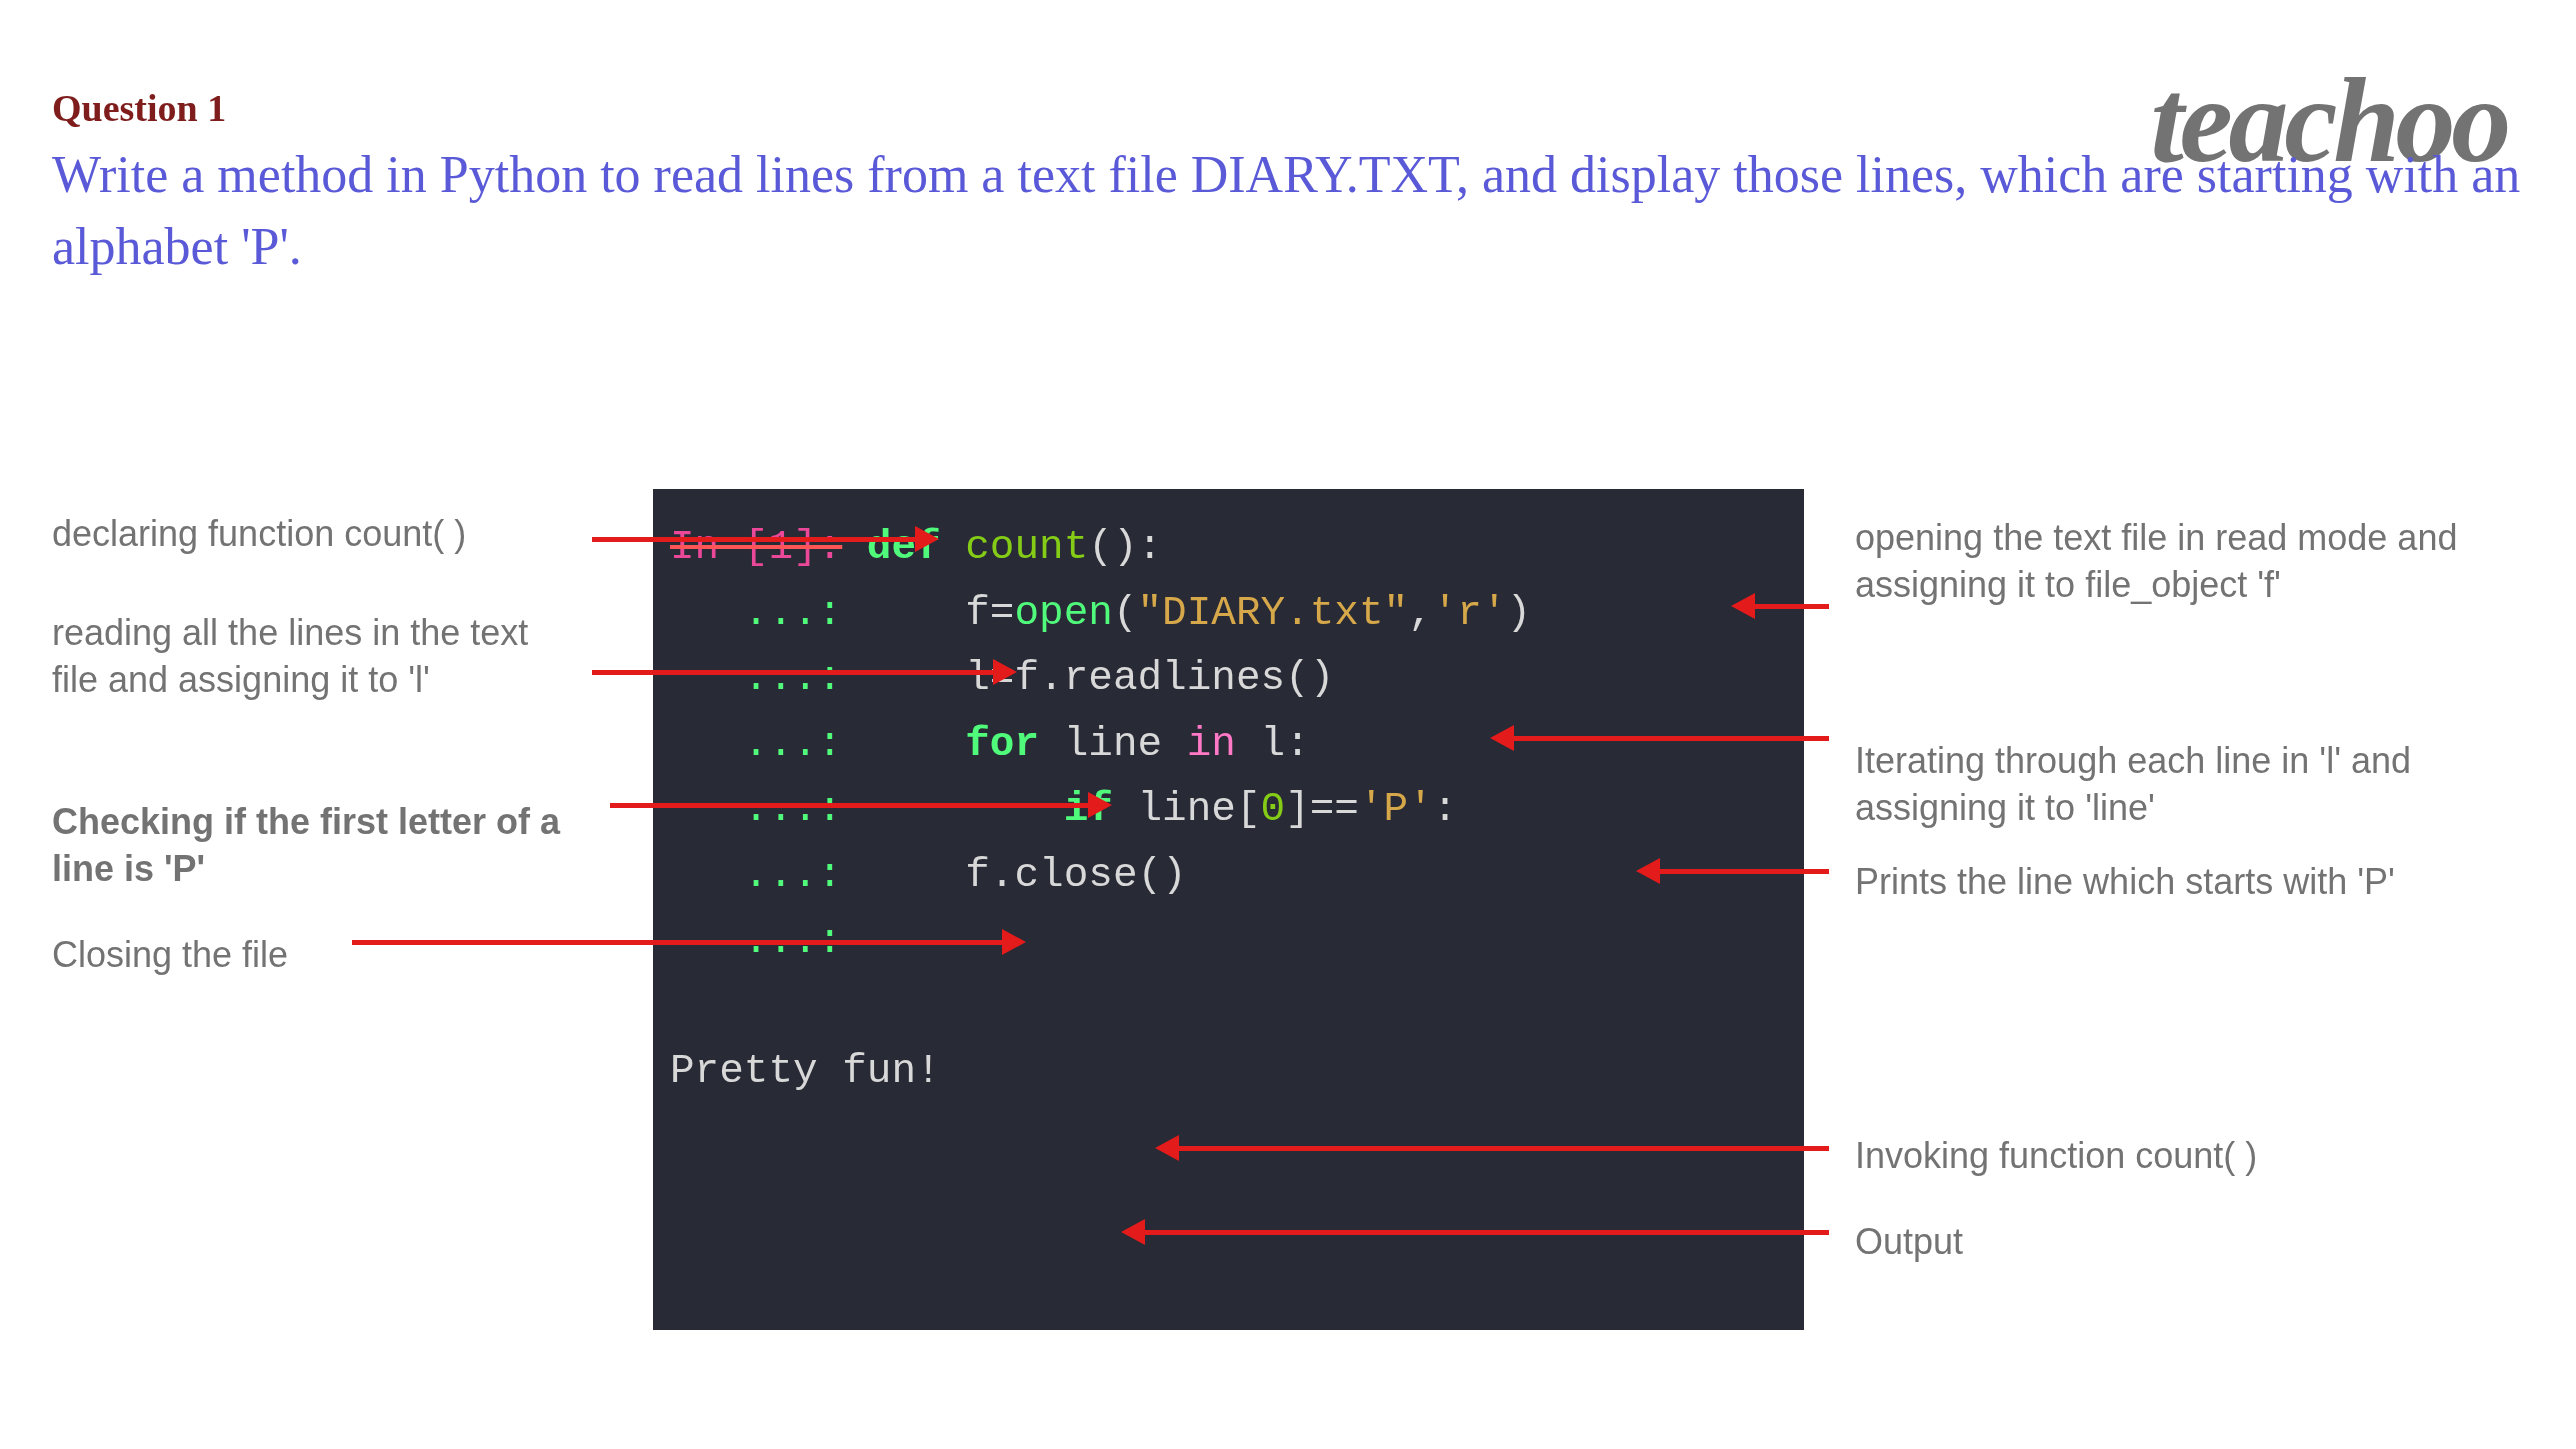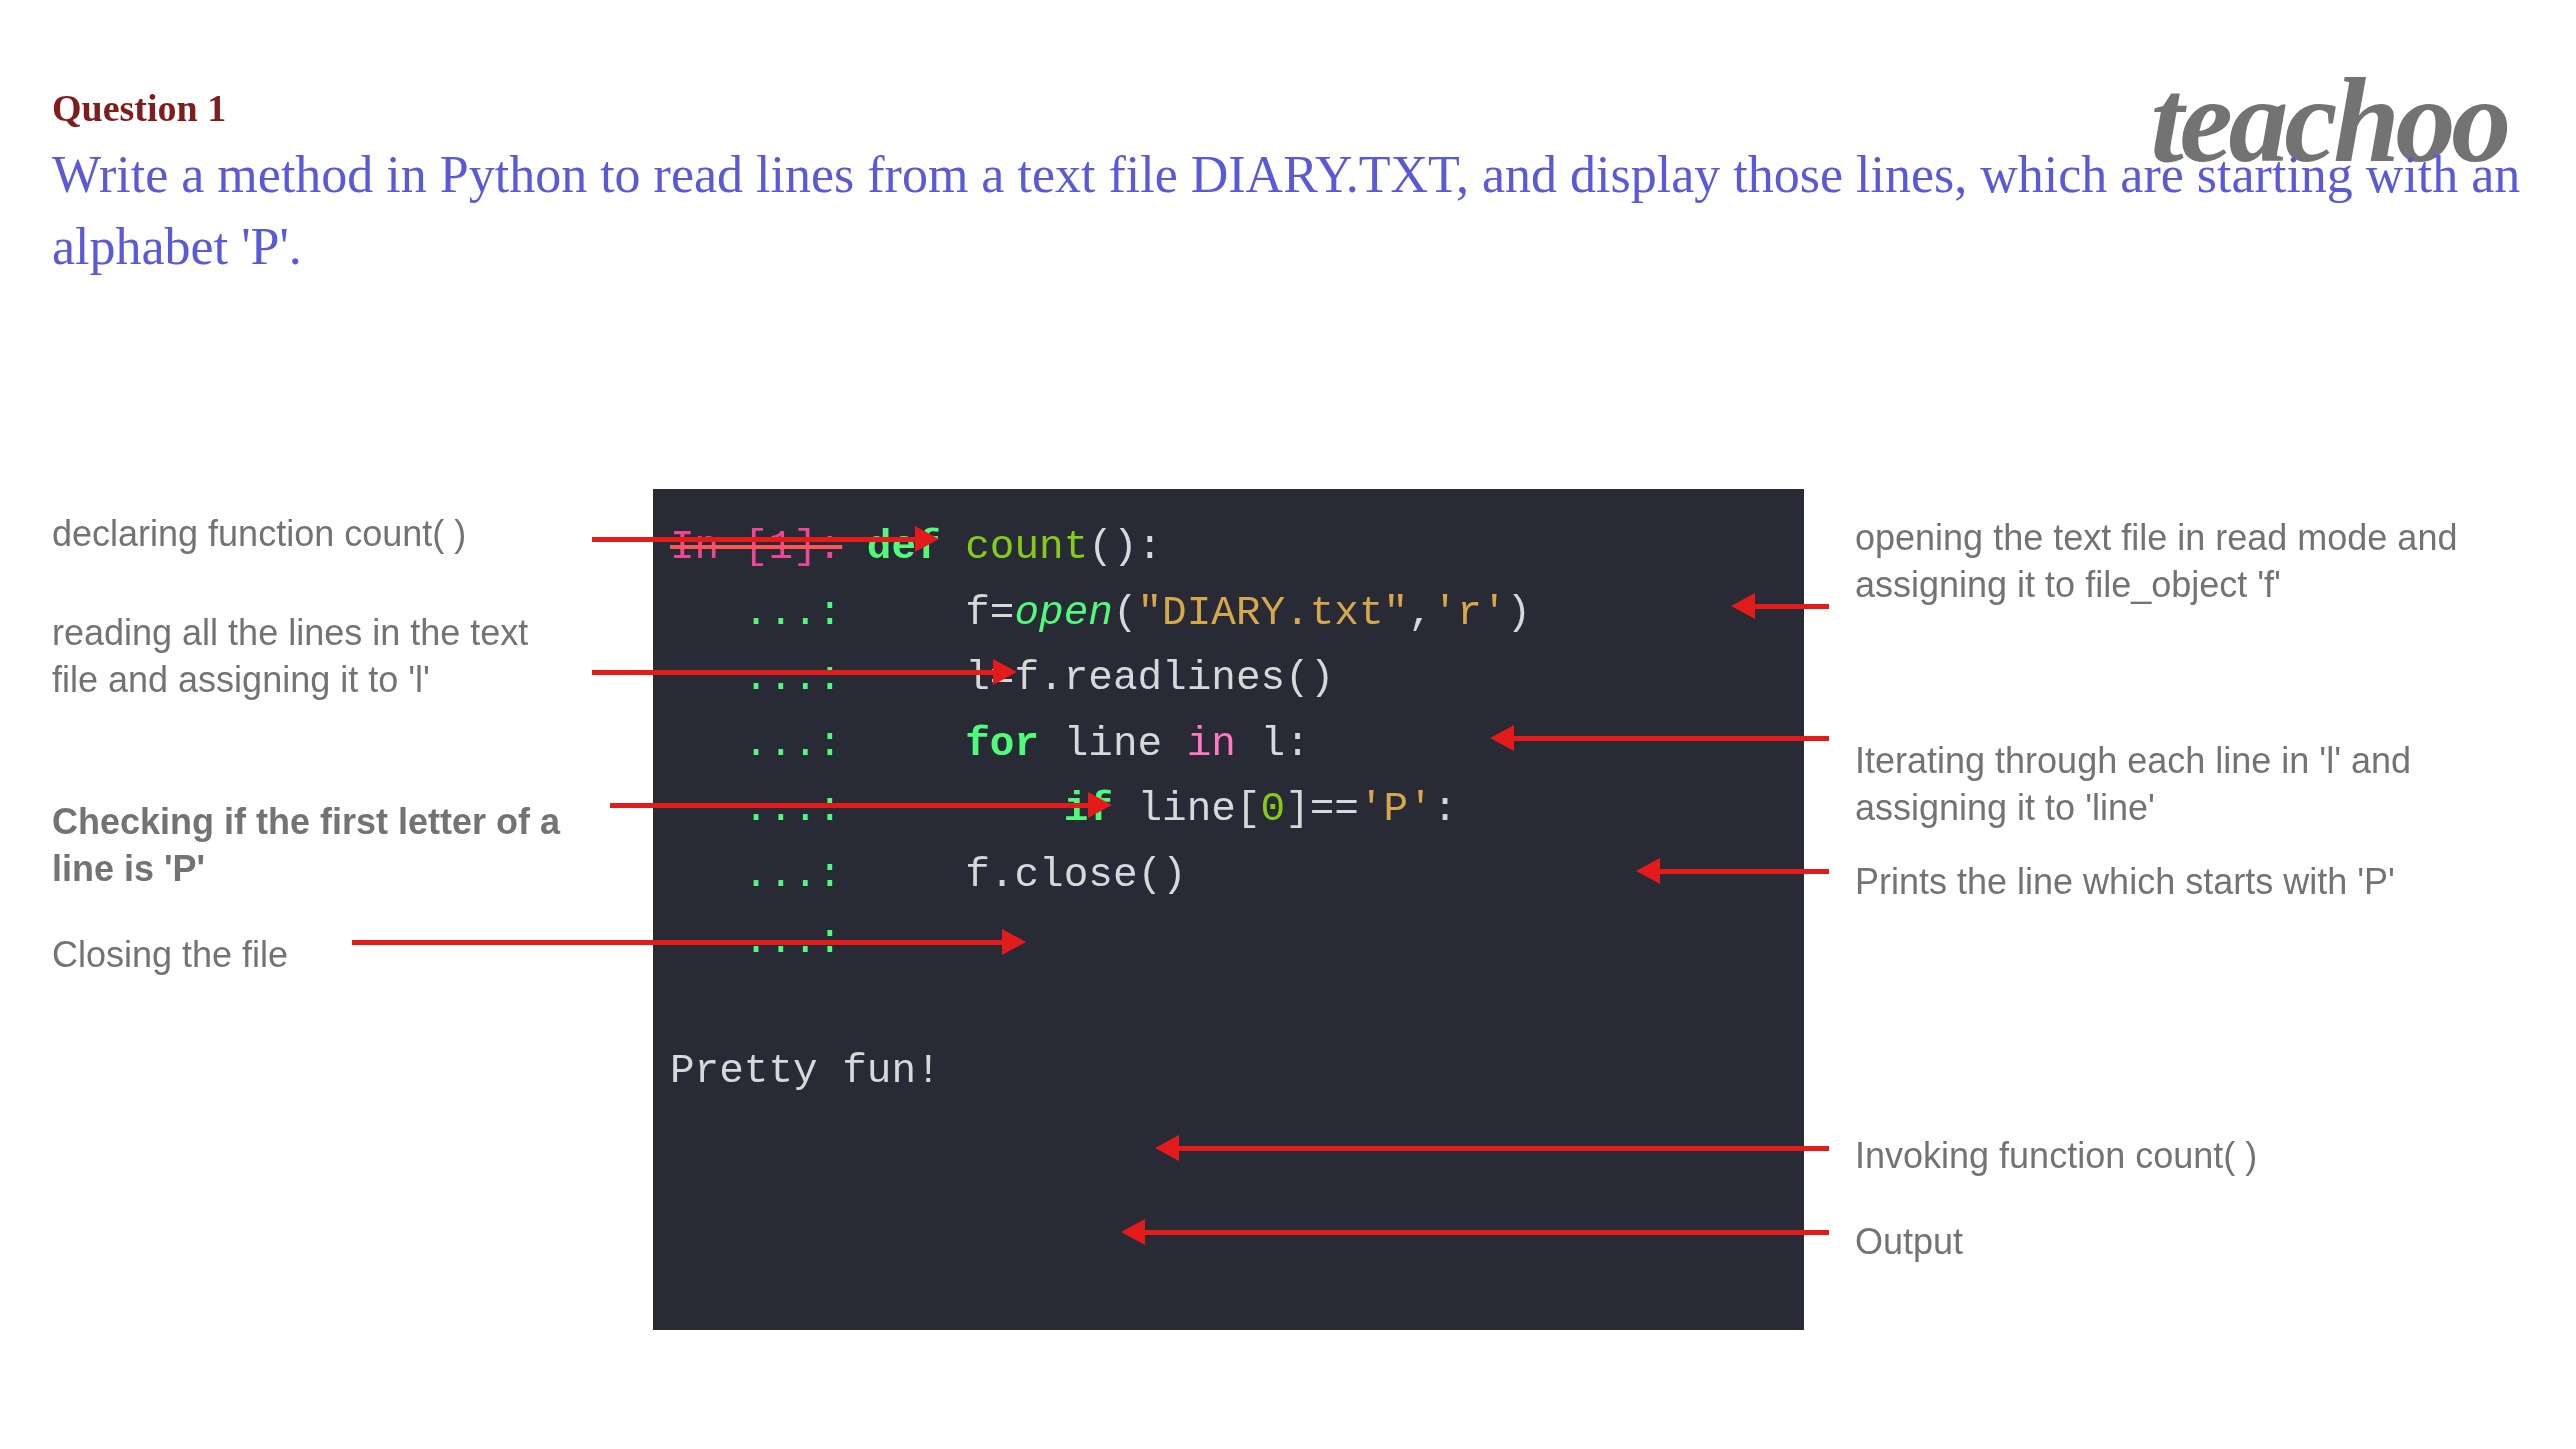--- a/index.html
+++ b/index.html
@@ -56,21 +56,21 @@
     }
     .code-line {
       line-height: 1.6;
       white-space: pre;
     }
     .prompt { color: #50fa7b; }
     .prompt-strike { color: #ec4899; text-decoration: line-through; text-decoration-color: #ff5555; }
     .keyword { color: #50fa7b; font-weight: bold; }
     .funcname { color: #84cc16; }
     .paren { color: #d8d8d8; }
-    .builtin { color: #50fa7b; font-style: italic; }
+    .builtin { color: #50fa7b; }
     .string { color: #d6a84a; }
     .kw-for { color: #50fa7b; font-weight: bold; font-family: Liberation Mono, monospace; }
     .kw-in { color: #ff79c6; }
     .plain { color: #d8d8d8; }
     .blank-line { height: 65px; }
 
     .annotation {
       position: absolute;
       color: #737373;
       font-family: Arial, Helvetica, sans-serif;

